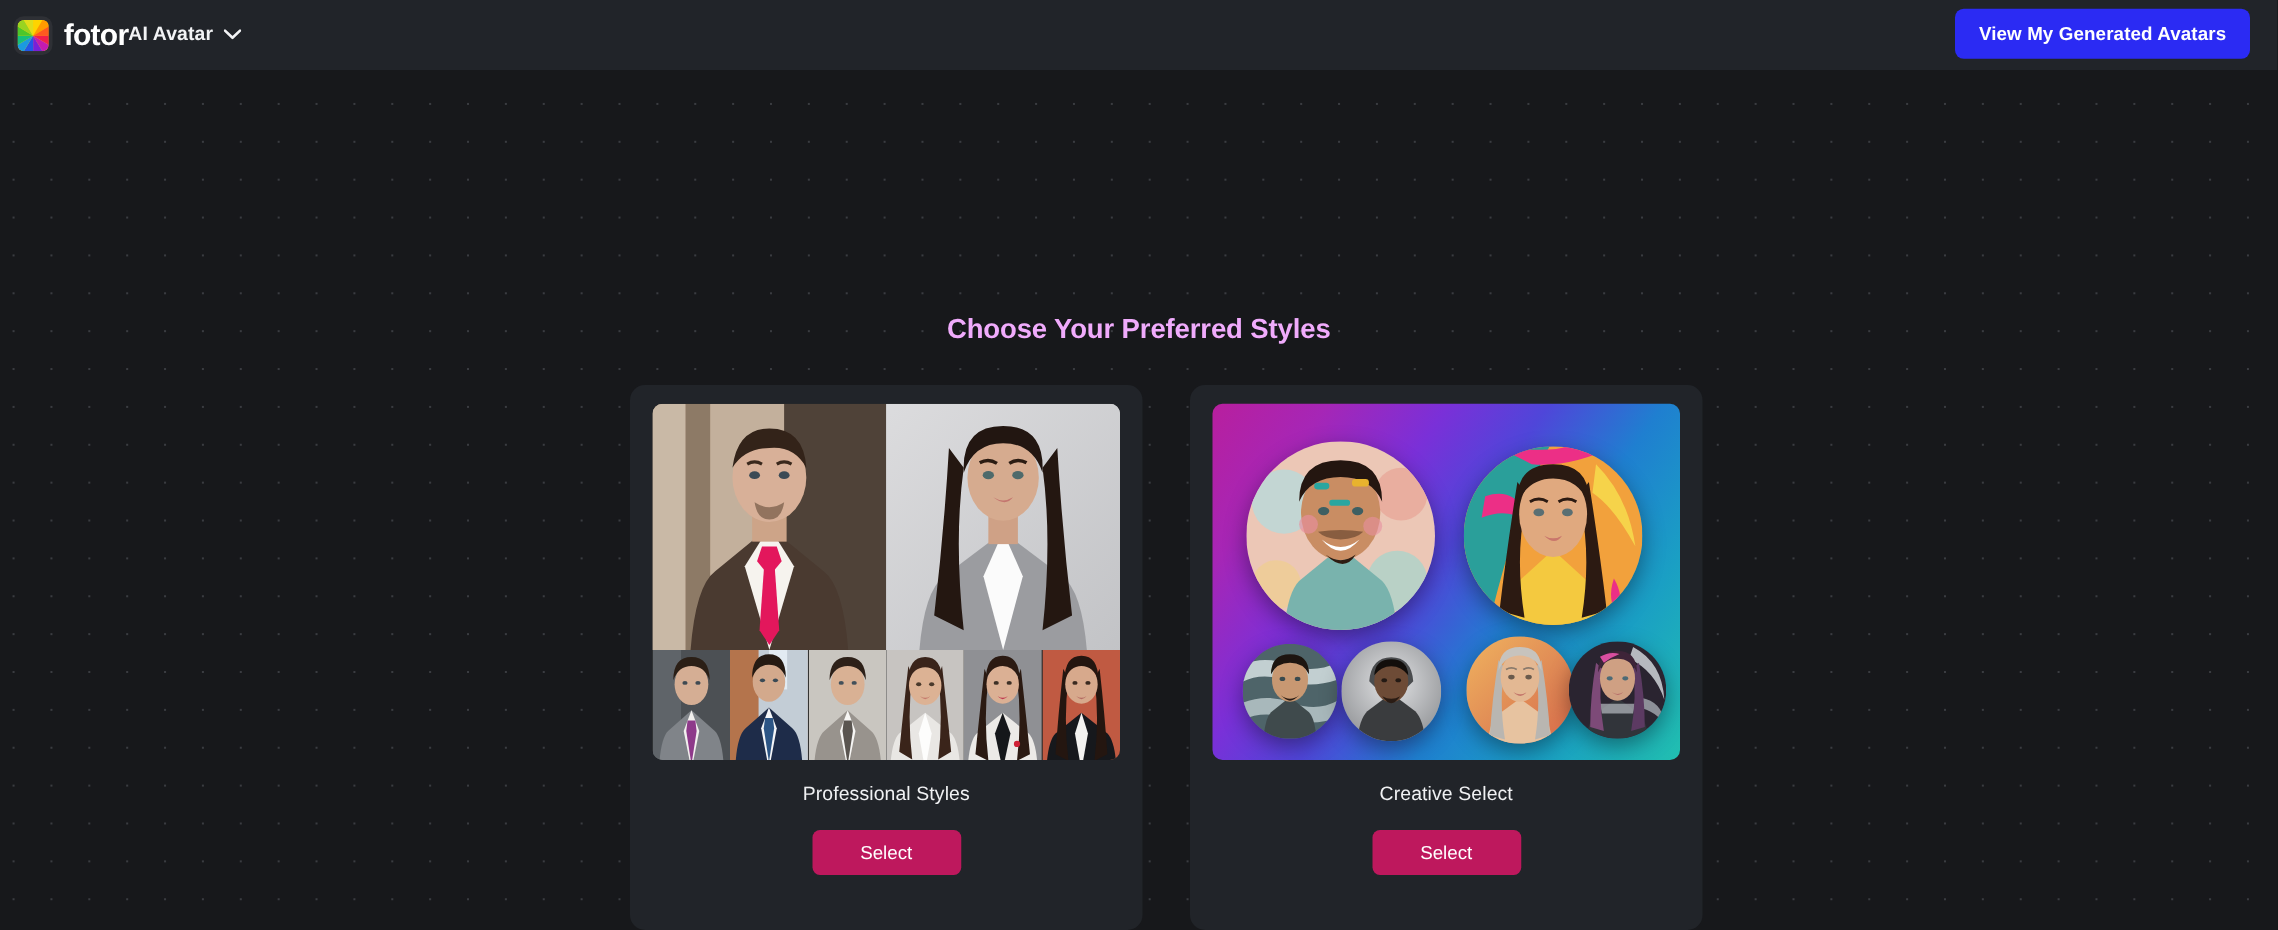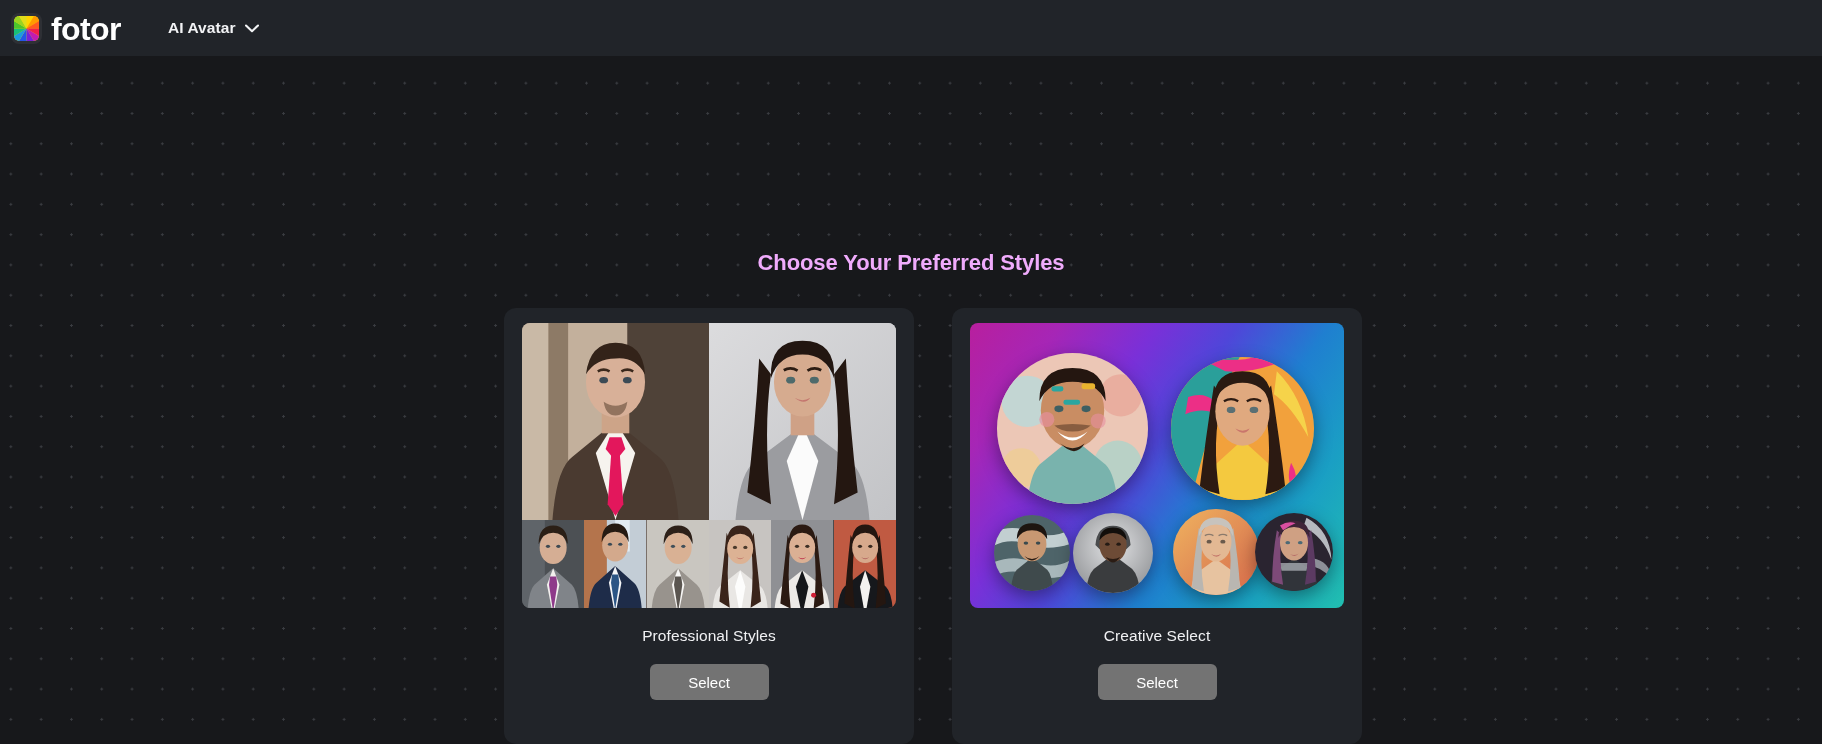--- a/index.html
+++ b/index.html
@@ -51,34 +51,33 @@
   .brand-mark {
     width: 31px; height: 31px;
     border-radius: 8px;
     background: #2e3035;
     padding: 3px;
     display: block;
   }
   .brand-mark svg { display: block; border-radius: 5px; }
 
   .brand-word {
-    font-size: 32px;
+    font-size: 24px;
     font-weight: 700;
     letter-spacing: -0.6px;
     color: #ffffff;
     line-height: 1;
     position: relative;
     top: 1px;
   }
 
   .nav-dd {
     display: flex;
     align-items: center;
     gap: 9px;
-    margin-left: 47px;
     cursor: pointer;
     user-select: none;
   }
   .nav-dd-label {
     font-size: 15.5px;
     font-weight: 700;
     color: #f2f3f5;
     letter-spacing: 0.1px;
   }
   .chev { display: block; }
@@ -146,21 +145,21 @@
     font-size: 15.5px;
     font-weight: 400;
     color: #f0f1f3;
     letter-spacing: 0.1px;
   }
 
   .select-btn {
     margin-top: 19px;
     width: 119px;
     height: 36px;
-    background: #737373;
+    background: #be185d;
     color: #ffffff;
     border: none;
     border-radius: 6px;
     font-family: "Liberation Sans", sans-serif;
     font-size: 15px;
     font-weight: 400;
     cursor: pointer;
   }
 
   
@@ -248,20 +247,21 @@
 
   <div class="nav-dd">
     <span class="nav-dd-label">AI Avatar</span>
     <span class="chev">
       <svg width="14" height="9" viewBox="0 0 14 9" fill="none" aria-hidden="true">
         <path d="M1 1.5 L7 7.2 L13 1.5" stroke="#f2f3f5" stroke-width="2.1" stroke-linecap="round" stroke-linejoin="round"></path>
       </svg>
     </span>
   </div>
 
+  <button class="topbar-cta">View My Generated Avatars</button>
 </header>
 
 <main id="stage">
 
   <h1 id="heading">Choose Your Preferred Styles</h1>
 
   <div id="cards">
 
     <section class="card">
 

